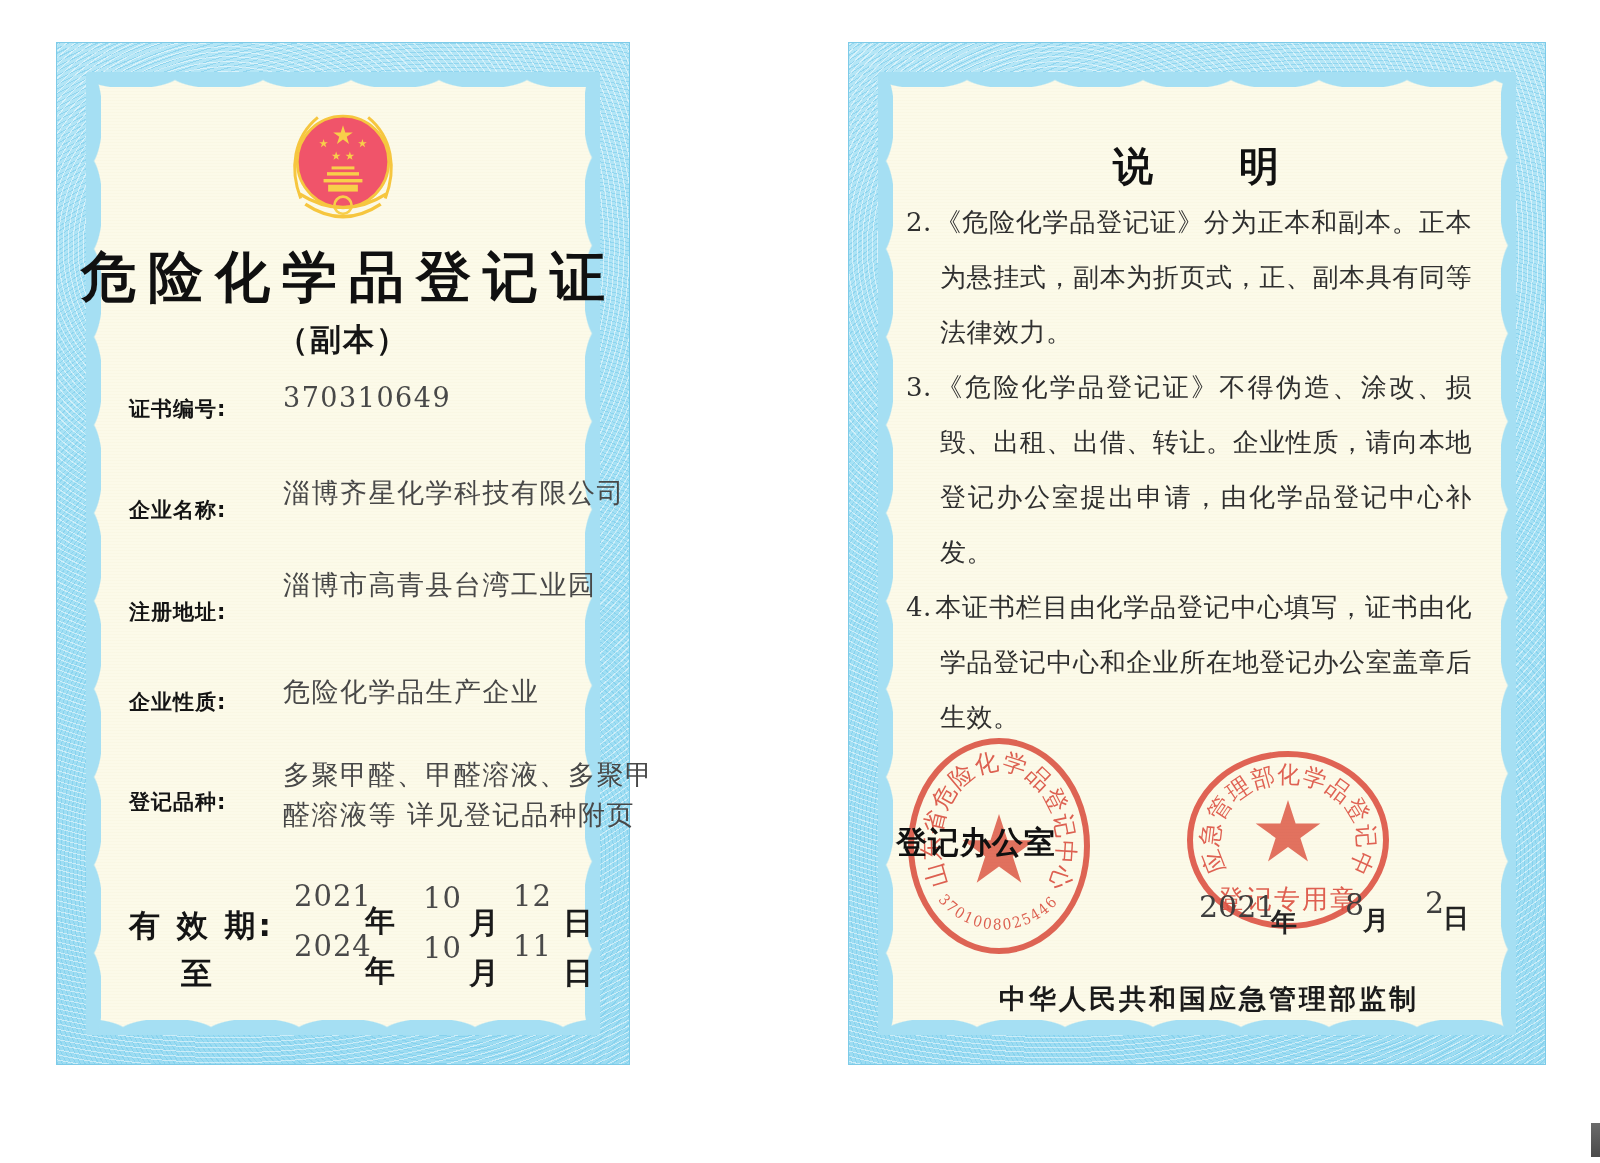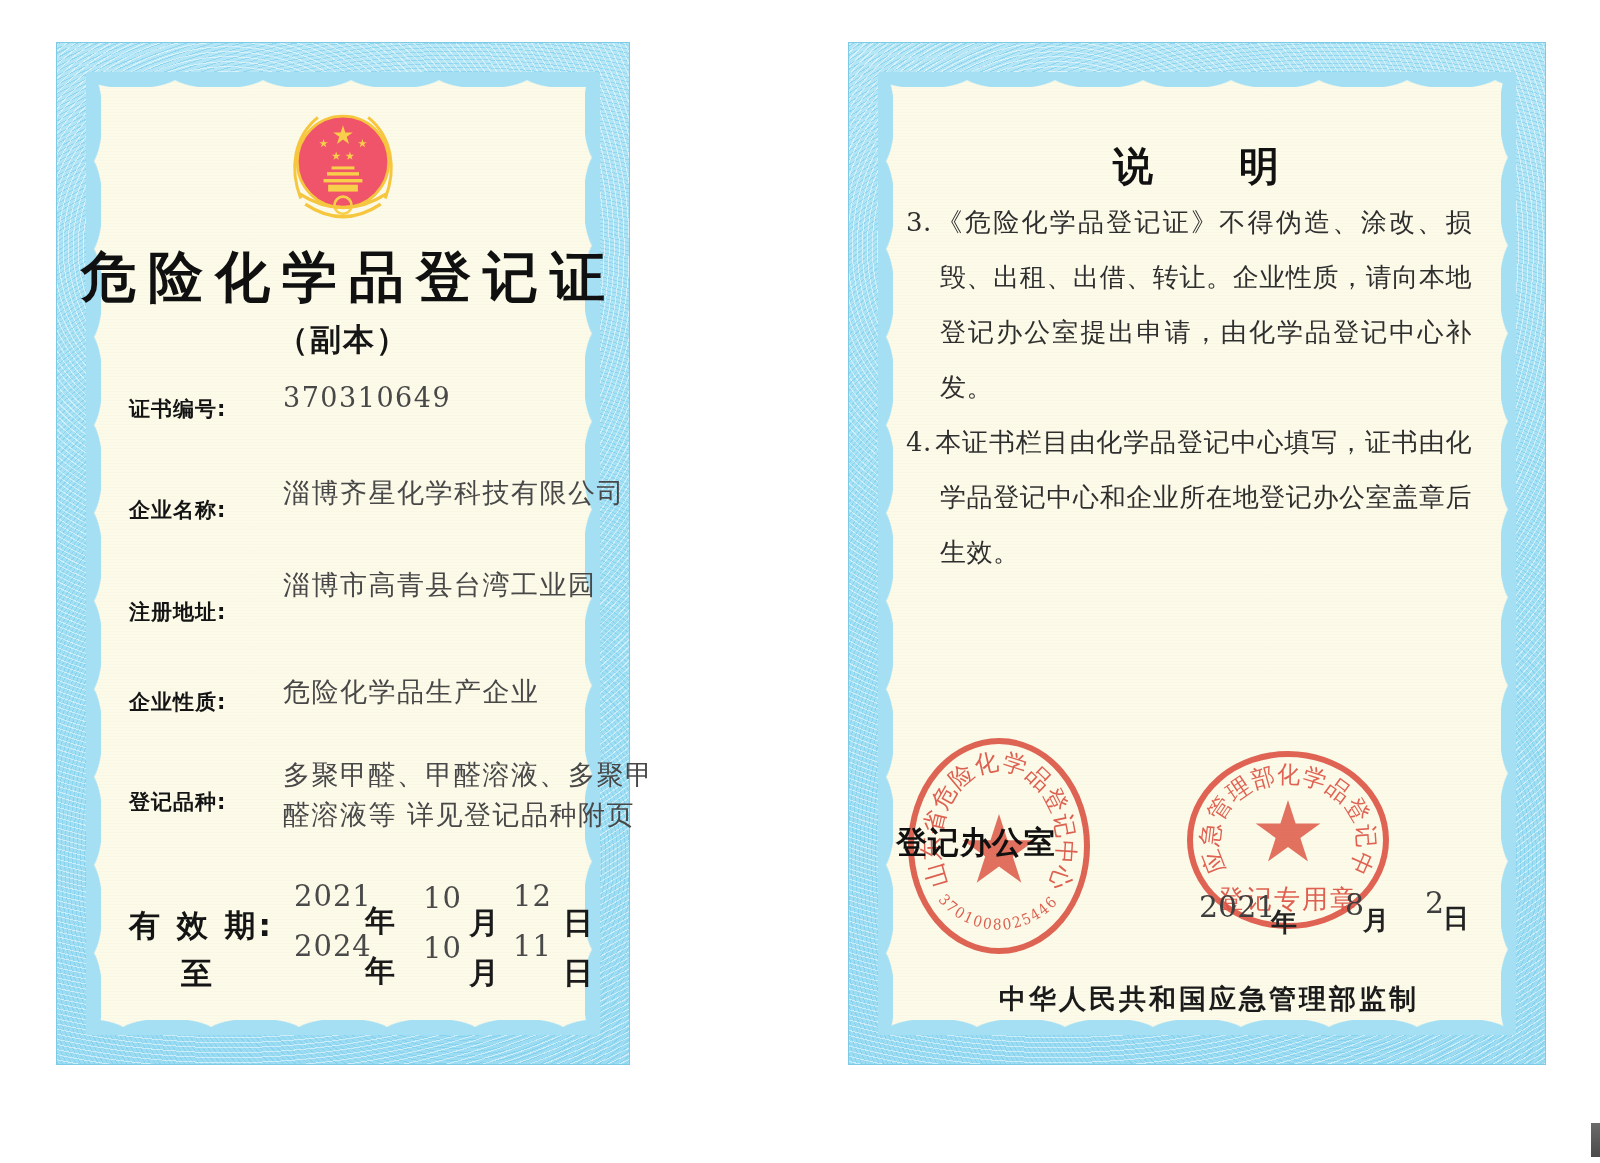--- a/index.html
+++ b/index.html
@@ -159,20 +159,21 @@
     <div class="sc t"></div>
     <div class="sc b"></div>
     <div class="sc l"></div>
     <div class="sc r"></div>
   </div>
   <div class="content">
 
     <div class="expl-title">说　　明</div>
 
     <div class="expl">
+      <p><span class="num">2.</span><span>《危险化学品登记证》分为正本和副本。正本为悬挂式，副本为折页式，正、副本具有同等法律效力。</span></p>
       <p><span class="num">3.</span><span>《危险化学品登记证》不得伪造、涂改、损毁、出租、出借、转让。企业性质，请向本地登记办公室提出申请，由化学品登记中心补发。</span></p>
       <p><span class="num">4.</span><span>本证书栏目由化学品登记中心填写，证书由化学品登记中心和企业所在地登记办公室盖章后生效。</span></p>
     </div>
 
     <svg class="seal seal-left" viewBox="0 0 190 224">
       <ellipse cx="95" cy="112" rx="88" ry="105" fill="none" stroke="#dd5146" stroke-width="6" opacity="0.88"></ellipse>
       <path id="arcL" d="M 44,150 A 59,76 0 1 1 146,150" fill="none"></path>
       <path id="arcLn" d="M 34,166 A 80,84 0 0 0 156,166" fill="none"></path>
       <polygon fill="#df5a4c" opacity="0.85" points="0,-1 0.2245,-0.309 0.951,-0.309 0.3633,0.118 0.5878,0.809 0,0.382 -0.5878,0.809 -0.3633,0.118 -0.951,-0.309 -0.2245,-0.309" transform="translate(95,118) scale(38)"></polygon>
       <text font-size="24" fill="#dd5146" opacity="0.9" letter-spacing="1" textLength="295" lengthAdjust="spacingAndGlyphs">

